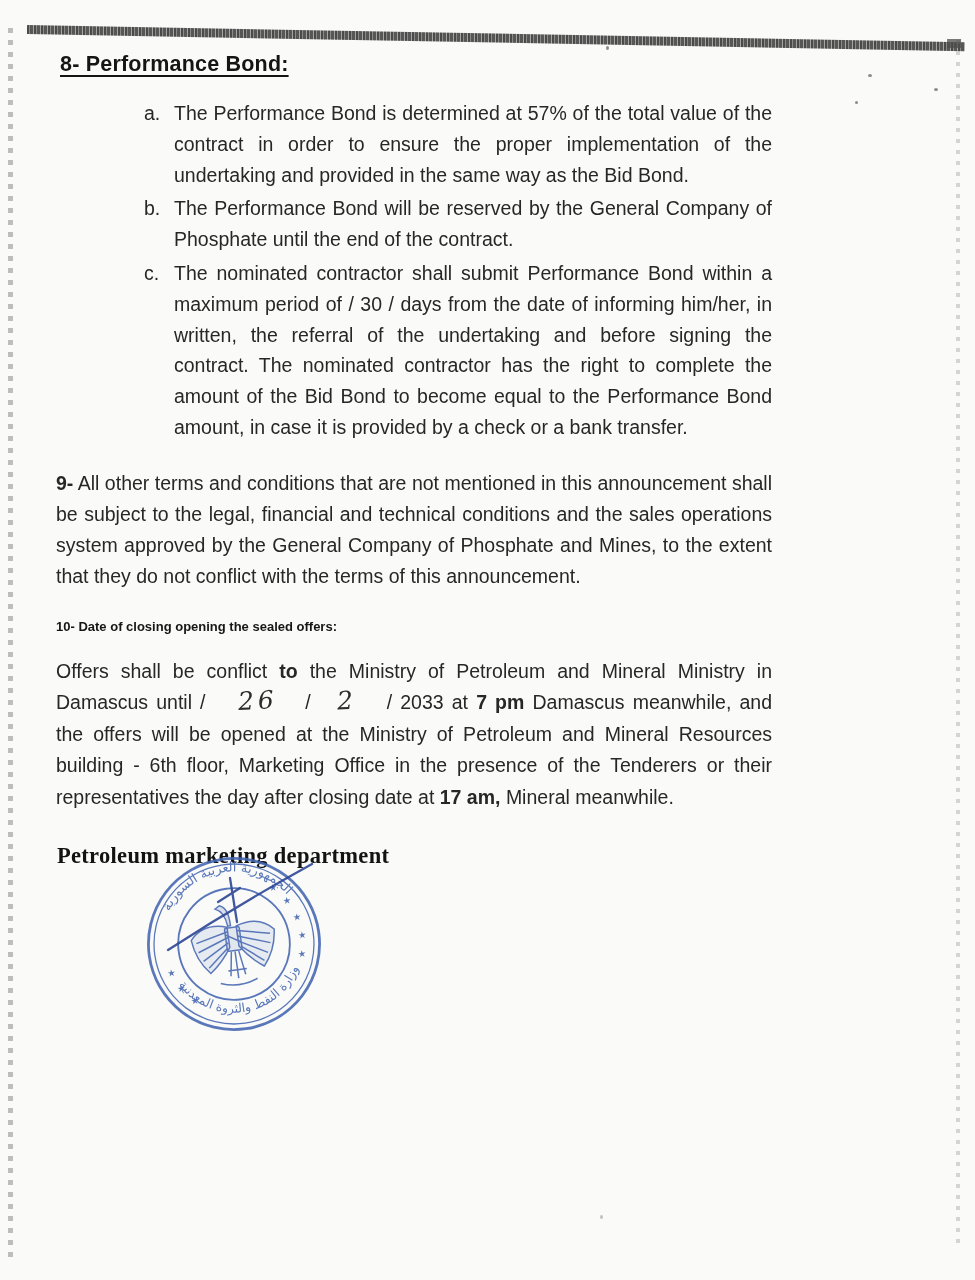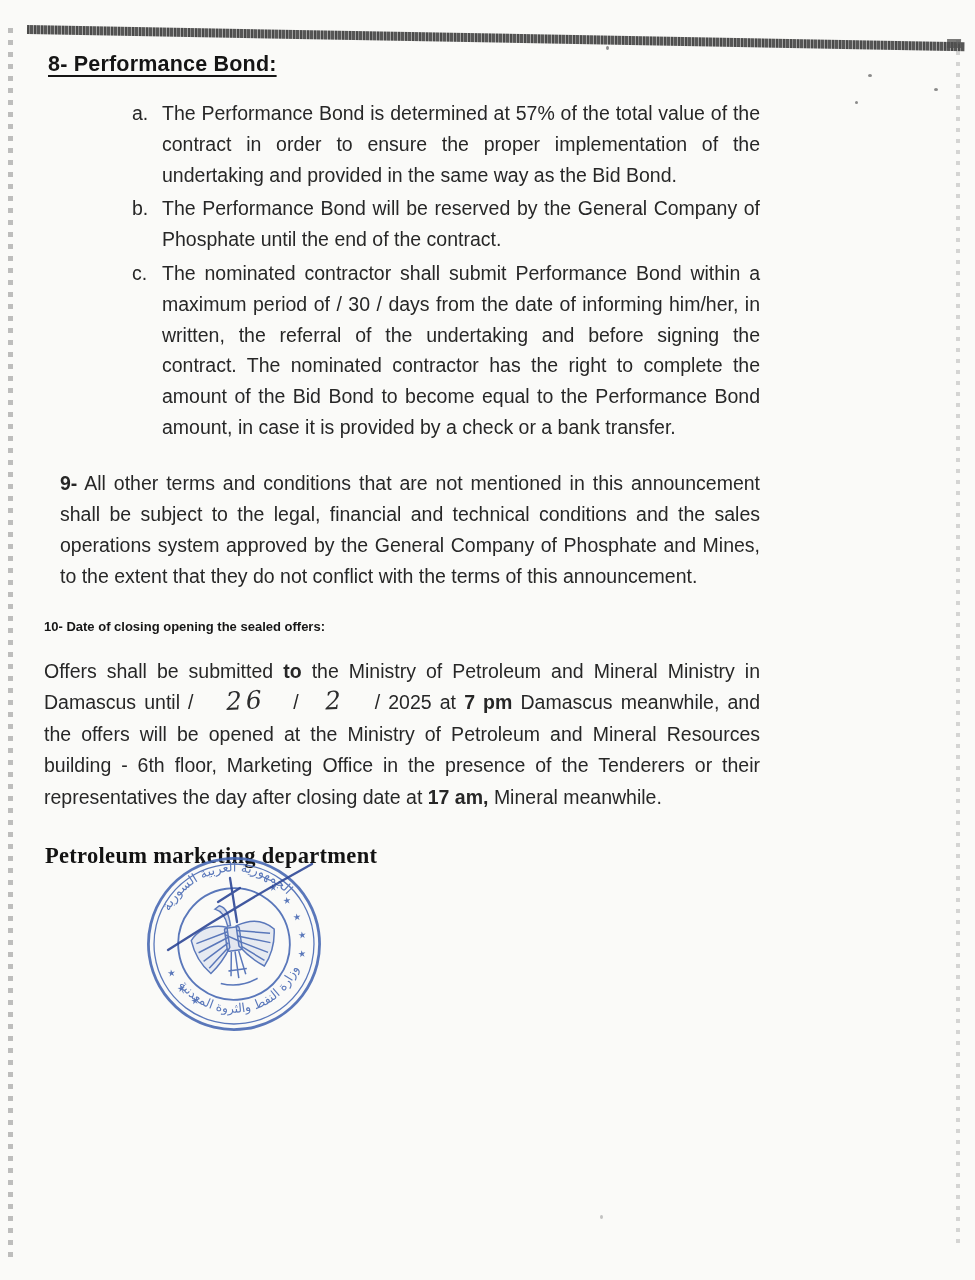--- a/index.html
+++ b/index.html
@@ -26,33 +26,33 @@
     background:repeating-linear-gradient(180deg,#979797 0 4px,rgba(0,0,0,0) 4px 11px);
     opacity:.38;
   }
   .edge-corner{
     position:absolute;left:947px;top:39px;width:14px;height:9px;
     background:#4d4d4d;transform:rotate(1deg);opacity:.75;
   }
   .speck{position:absolute;background:#8a8a8a;border-radius:50%;}
   
   .content{
-    position:absolute;left:4px;top:0;width:796px;box-sizing:border-box;
+    position:absolute;left:16px;top:0;width:796px;box-sizing:border-box;
     padding:52px 40px 0 40px;
   }
   .h8{
     font-size:21.5px;font-weight:bold;color:#151515;
     text-decoration:underline;text-underline-offset:4px;
     margin:0 0 21px 4px;letter-spacing:.2px;
   }
   .list{margin-left:82px;}
   .li{display:flex;font-size:19.5px;line-height:30.8px;margin-bottom:3px;}
   .li .marker{flex:none;width:30px;padding-left:6px;}
   .li .txt{flex:1;text-align:justify;}
-  .p9{margin:25px 0 0 16px;font-size:19.5px;line-height:31px;text-align:justify;}
+  .p9{margin:25px 0 0 0;font-size:19.5px;line-height:31px;text-align:justify;}
   .h10{font-size:13px;font-weight:bold;color:#161616;margin:27px 0 0 0;}
   .p10{margin:22px 0 0 0;font-size:19.5px;line-height:31.5px;text-align:justify;}
   .bold{font-weight:bold;}
   .hw{
     font-family:"DejaVu Serif",serif;font-style:italic;
     font-size:25px;letter-spacing:4px;color:#2d2d2d;
     display:inline-block;transform:rotate(-3deg);
     margin:0 28px 0 32px;line-height:0;
   }
   .hw.month{margin:0 30px 0 26px;}
@@ -93,23 +93,23 @@
     <div class="li">
       <span class="marker">c.</span>
       <span class="txt">The nominated contractor shall submit Performance Bond within a maximum period of / 30 / days from the date of informing him/her, in written, the referral of the undertaking and before signing the contract. The nominated contractor has the right to complete the amount of the Bid Bond to become equal to the Performance Bond amount, in case it is provided by a check or a bank transfer.</span>
     </div>
   </div>
 
   <p class="p9"><span class="bold">9-</span> <span>All other terms and conditions that are not mentioned in this announcement shall be subject to the legal, financial and technical conditions and the sales operations system approved by the General Company of Phosphate and Mines, to the extent that they do not conflict with the terms of this announcement.</span></p>
 
   <div class="h10">10- Date of closing opening the sealed offers:</div>
 
-  <p class="p10"><span>Offers shall be submitted</span>
+  <p class="p10"><span>Offers shall be conflict</span>
     <span class="bold">to</span>
-    <span>the Ministry of Petroleum and Mineral Ministry in Damascus until /</span><span class="hw">26</span><span>/</span><span class="hw month">2</span><span>/ 2025 at</span>
+    <span>the Ministry of Petroleum and Mineral Ministry in Damascus until /</span><span class="hw">26</span><span>/</span><span class="hw month">2</span><span>/ 2033 at</span>
     <span class="bold">7 pm</span>
     <span>Damascus meanwhile, and the offers will be opened at the Ministry of Petroleum and Mineral Resources building - 6th floor, Marketing Office in the presence of the Tenderers or their representatives the day after closing date at</span>
     <span class="bold">17 am,</span>
     <span>Mineral meanwhile.</span></p>
 
   <div class="dept">Petroleum marketing department</div>
 </div>
 
 <div class="stamp-wrap">
   <svg width="186" height="186" viewBox="0 0 200 200">

